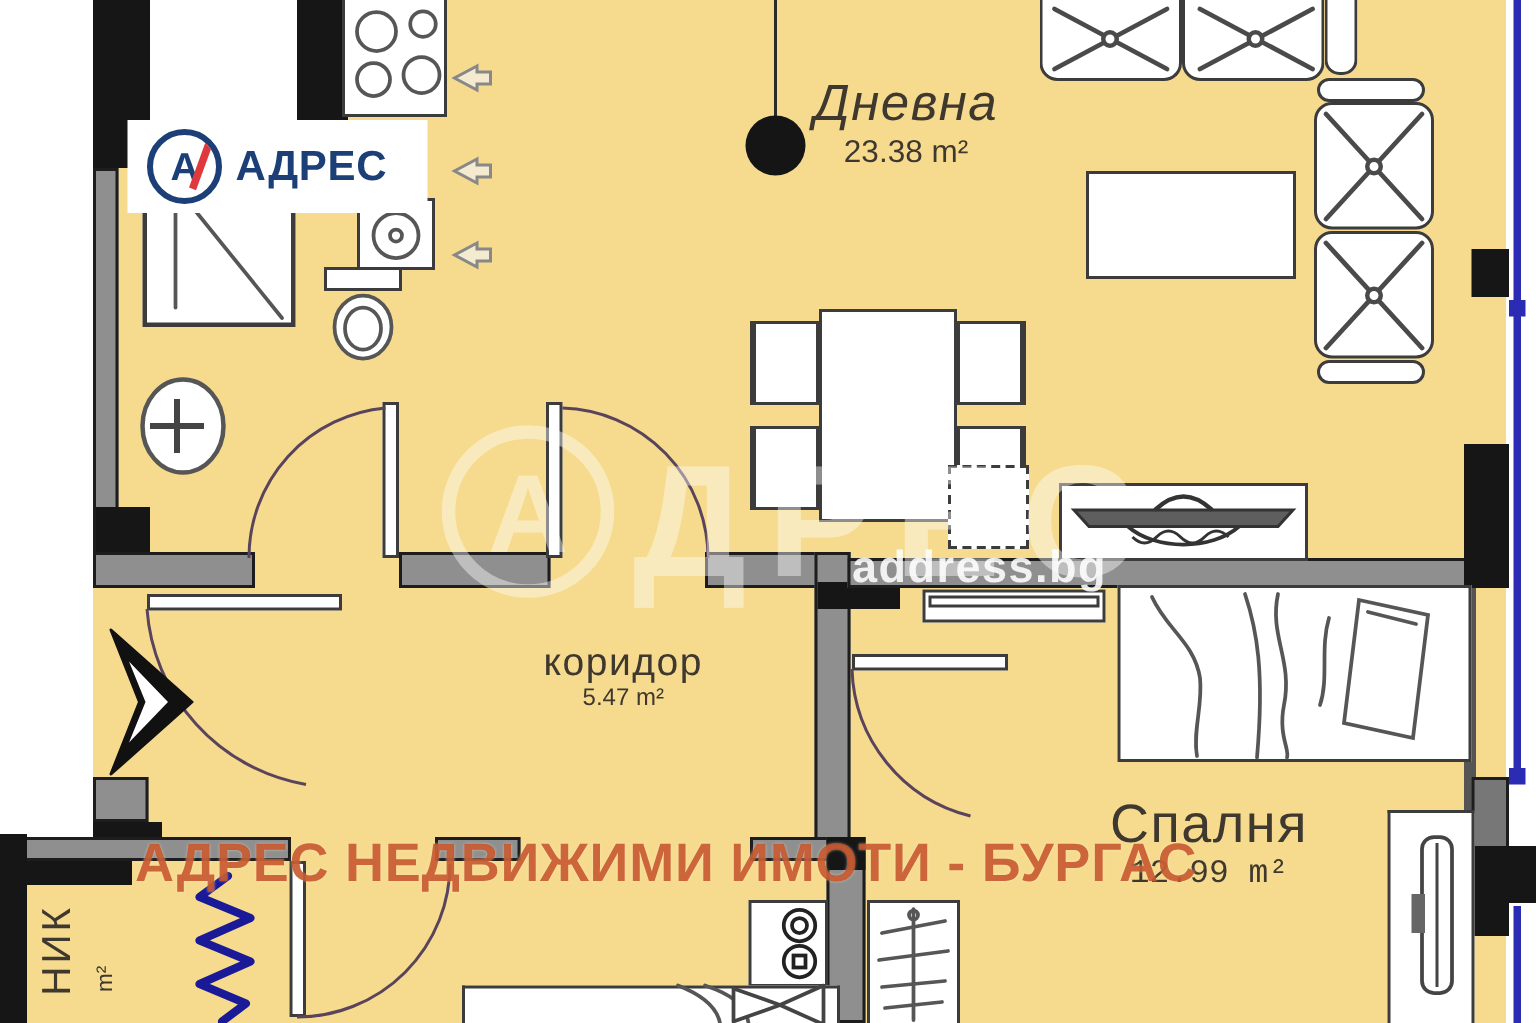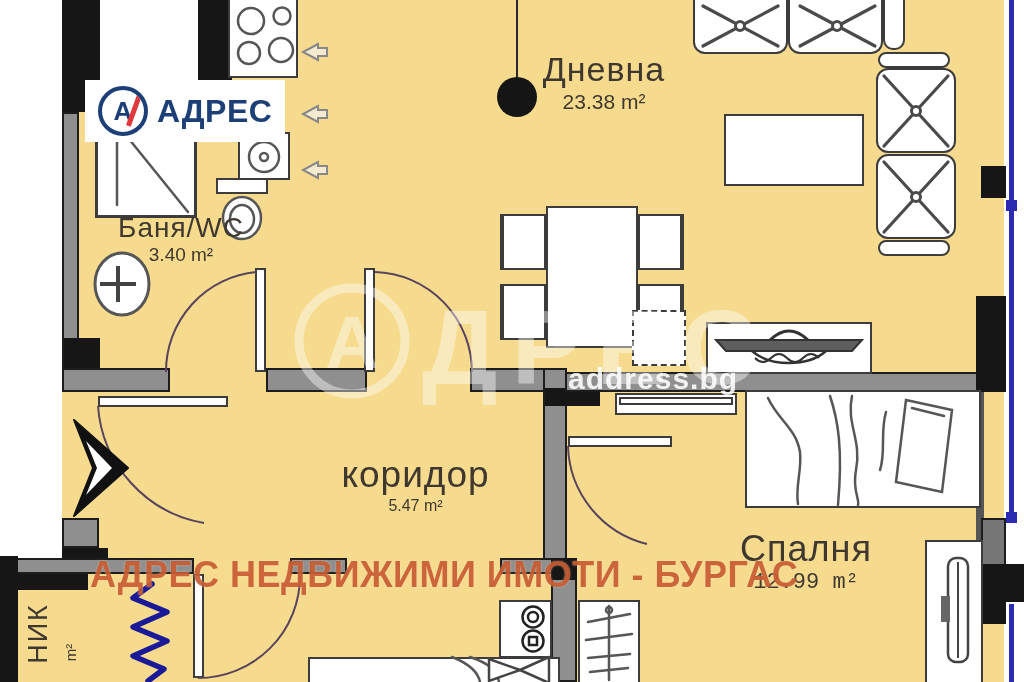--- a/index.html
+++ b/index.html
@@ -21,21 +21,21 @@
            color:rgba(255,255,255,0.88);letter-spacing:1px;}
   .wm-line{position:absolute;left:90px;top:554px;z-index:7;font-size:36px;font-weight:bold;
            color:rgba(195,80,38,0.85);white-space:nowrap;letter-spacing:0.5px;
            text-shadow:0 0 2px rgba(255,235,205,0.55);}
   .logo{position:absolute;left:85px;top:80px;width:200px;height:62px;background:#fff;z-index:8;
         display:flex;align-items:center;gap:9px;padding-left:13px;box-sizing:border-box;}
   .lc{width:42px;height:42px;border:4.5px solid var(--logo-navy);border-radius:50%;position:relative;
       display:flex;align-items:center;justify-content:center;font-weight:bold;font-size:26px;
       color:var(--logo-navy);overflow:hidden;flex:none;}
   .ls{position:absolute;width:5px;height:36px;background:var(--logo-red);right:7px;top:1px;transform:rotate(20deg);}
-  .lt{font-size:32px;font-weight:bold;color:var(--logo-navy);letter-spacing:0.5px;}
+  .lt{font-size:28px;font-weight:bold;color:var(--logo-navy);letter-spacing:0.5px;}
   .closet-name{position:absolute;left:-14px;top:618px;width:104px;transform:rotate(-90deg);z-index:6;
                font-size:27px;color:var(--label);text-align:center;letter-spacing:2px;}
   .closet-area{position:absolute;left:40px;top:644px;width:60px;transform:rotate(-90deg);z-index:6;
                font-size:15px;color:var(--label);text-align:center;}
 </style>
 </head>
 <body>
 
 <div id="stage">
 
@@ -236,29 +236,25 @@
       <circle cx="352" cy="341" r="53" fill="none" stroke="#fff" stroke-width="9"></circle>
       <text x="352" y="368" font-size="74" font-weight="bold" text-anchor="middle" fill="#fff">А</text>
       <text x="422" y="384" font-size="106" font-weight="bold" fill="#fff" letter-spacing="14">ДРЕС</text>
     </g>
   </svg>
 
   <div class="wm-site">address.bg</div>
   <div class="wm-line">АДРЕС НЕДВИЖИМИ ИМОТИ - БУРГАС</div>
 
   <div class="rlabel" style="left:524px;top:52px;width:160px;">
-    <span class="rname" style="font-size:34px;">Дневна</span>
+    <span class="rname" style="font-size:34px;font-style:italic;">Дневна</span>
     <span class="rarea" style="font-size:21px;">23.38 m²</span>
   </div>
-  <div class="rlabel" style="left:96px;top:213px;width:170px;">
-    <span class="rname" style="font-size:28px;">Баня/WC</span>
-    <span class="rarea" style="font-size:19px;">3.40 m²</span>
-  </div>
   <div class="rlabel" style="left:328px;top:428px;width:175px;">
-    <span class="rname" style="font-size:37px;margin-top:28px;">коридор</span>
+    <span class="rname" style="font-size:26px;">коридор</span>
     <span class="rarea" style="font-size:16px;">5.47 m²</span>
   </div>
   <div class="rlabel" style="left:706px;top:530px;width:200px;">
     <span class="rname" style="font-size:36px;">Спалня</span>
     <span class="rarea" style="font-size:22px;font-family:Liberation Mono, monospace;">12.99 m²</span>
   </div>
   <div class="closet-name">НИК</div>
   <div class="closet-area">m²</div>
 
   <div class="logo">

